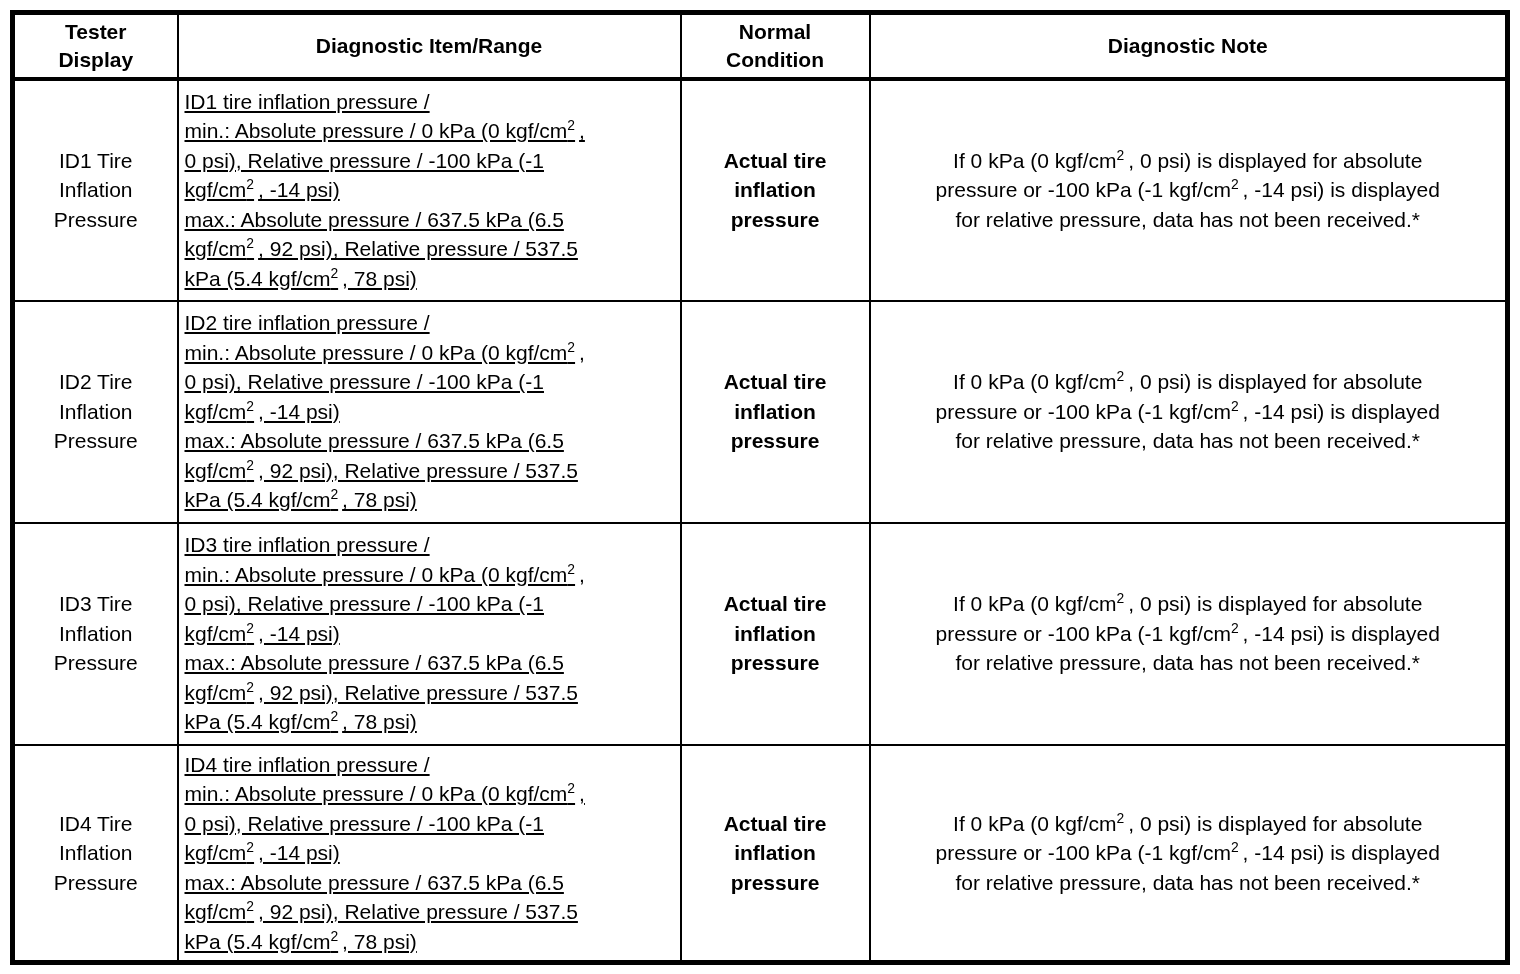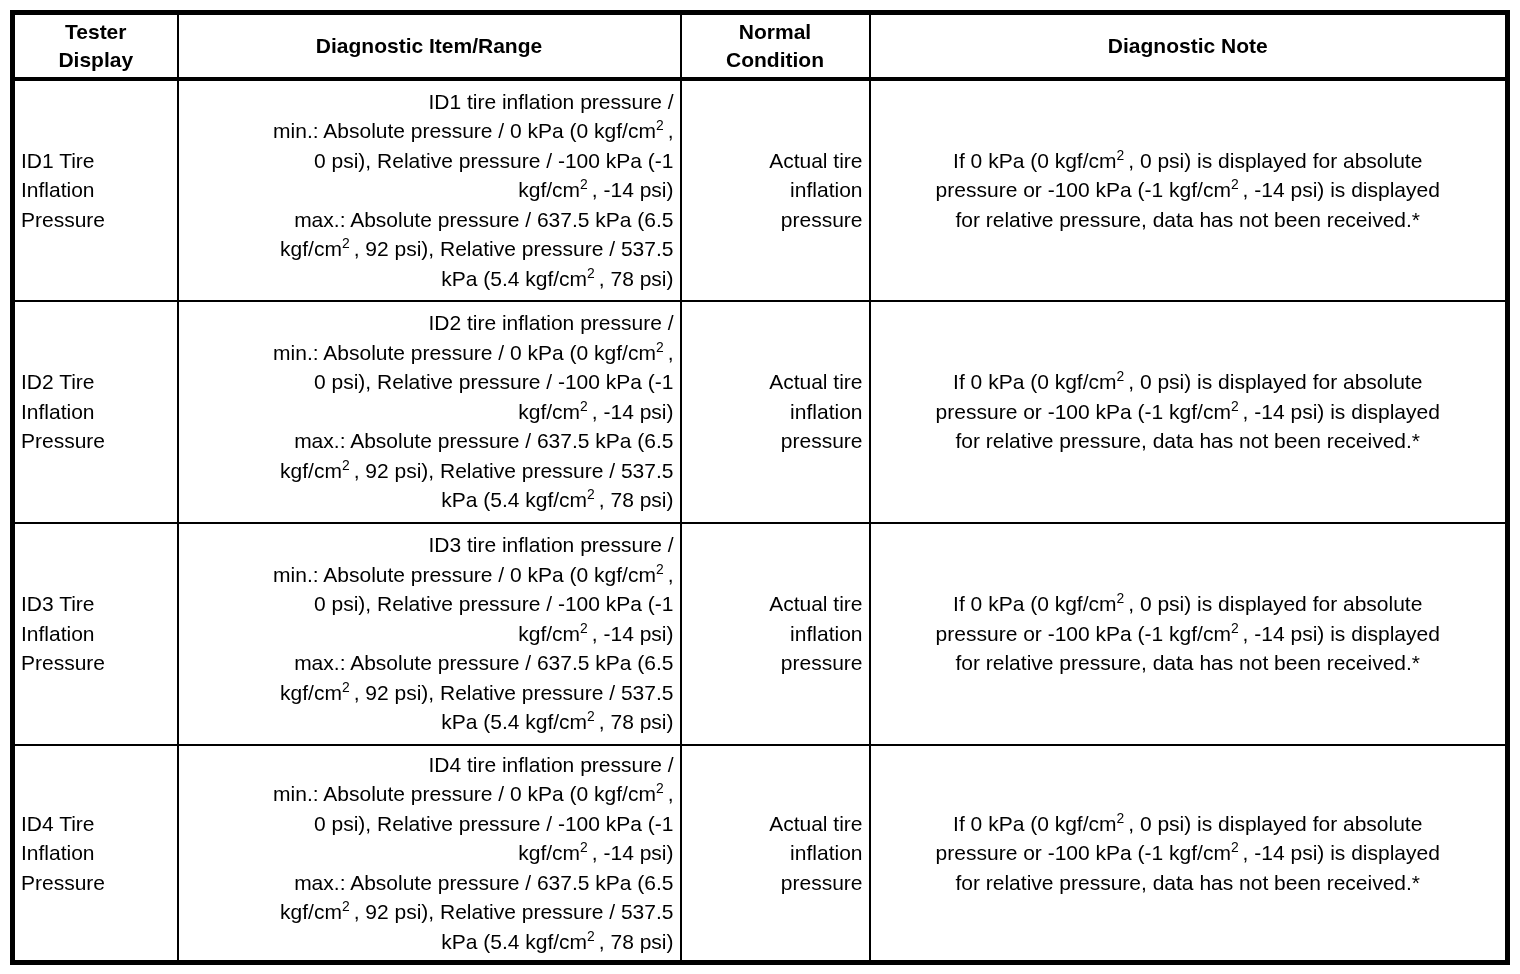--- a/index.html
+++ b/index.html
@@ -42,23 +42,23 @@
     padding: 2px 4px;
   }
   table.spec td {
     font-size: 21px;
     line-height: 29.5px;
     vertical-align: middle;
     padding: 4px 6px;
   }
   tbody tr { height: 222px; }
   tbody tr:last-child { height: 215px; }
-  td.c-tester  { padding: 4px 2px; margin-top: 48px; }
-  td.c-measure { text-align: right; padding-left: 7px; padding-right: 2px; }
-  td.c-normal  { text-align: right; padding-left: 7px; }
+  td.c-tester  { text-align: center; padding: 4px 2px; margin-top: 48px; }
+  td.c-measure { text-align: left; padding-left: 7px; padding-right: 2px; text-decoration: underline; }
+  td.c-normal  { text-align: center; padding-left: 7px; font-weight: bold; }
   td.c-note    { text-align: center; padding-left: 9px; padding-right: 4px; }
   sup {
     font-size: 66%;
     line-height: 0;
     vertical-align: super;
     margin-right: 4px;
   }
 </style>
 </head>
 <body>

